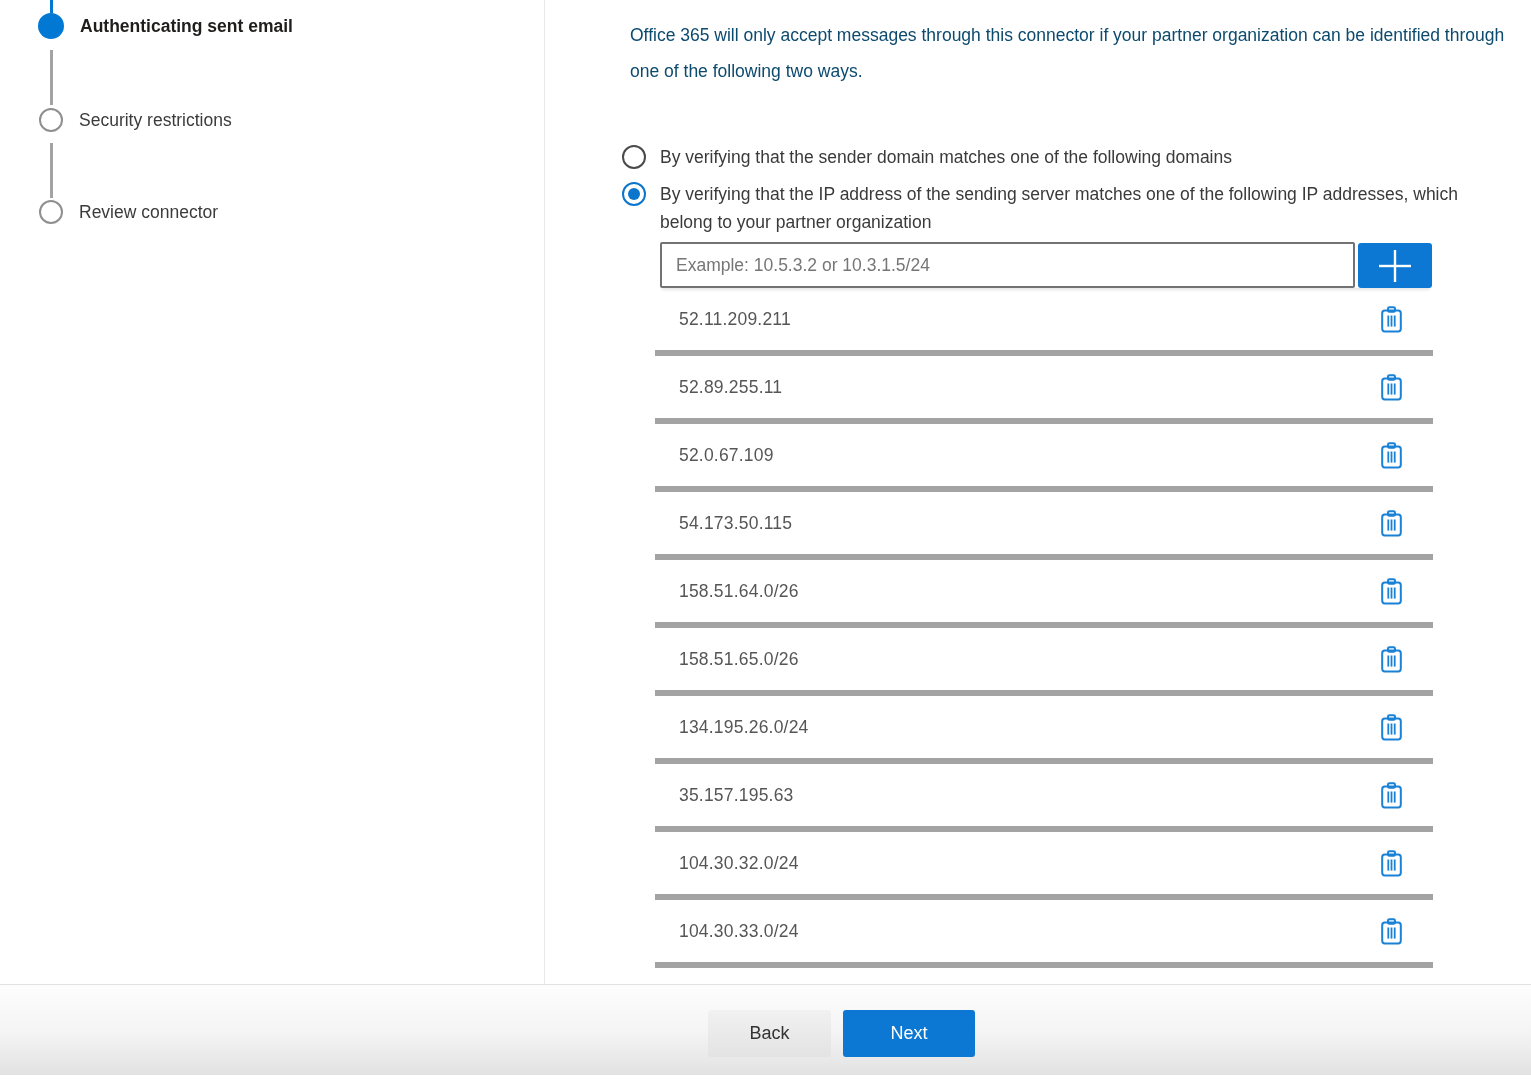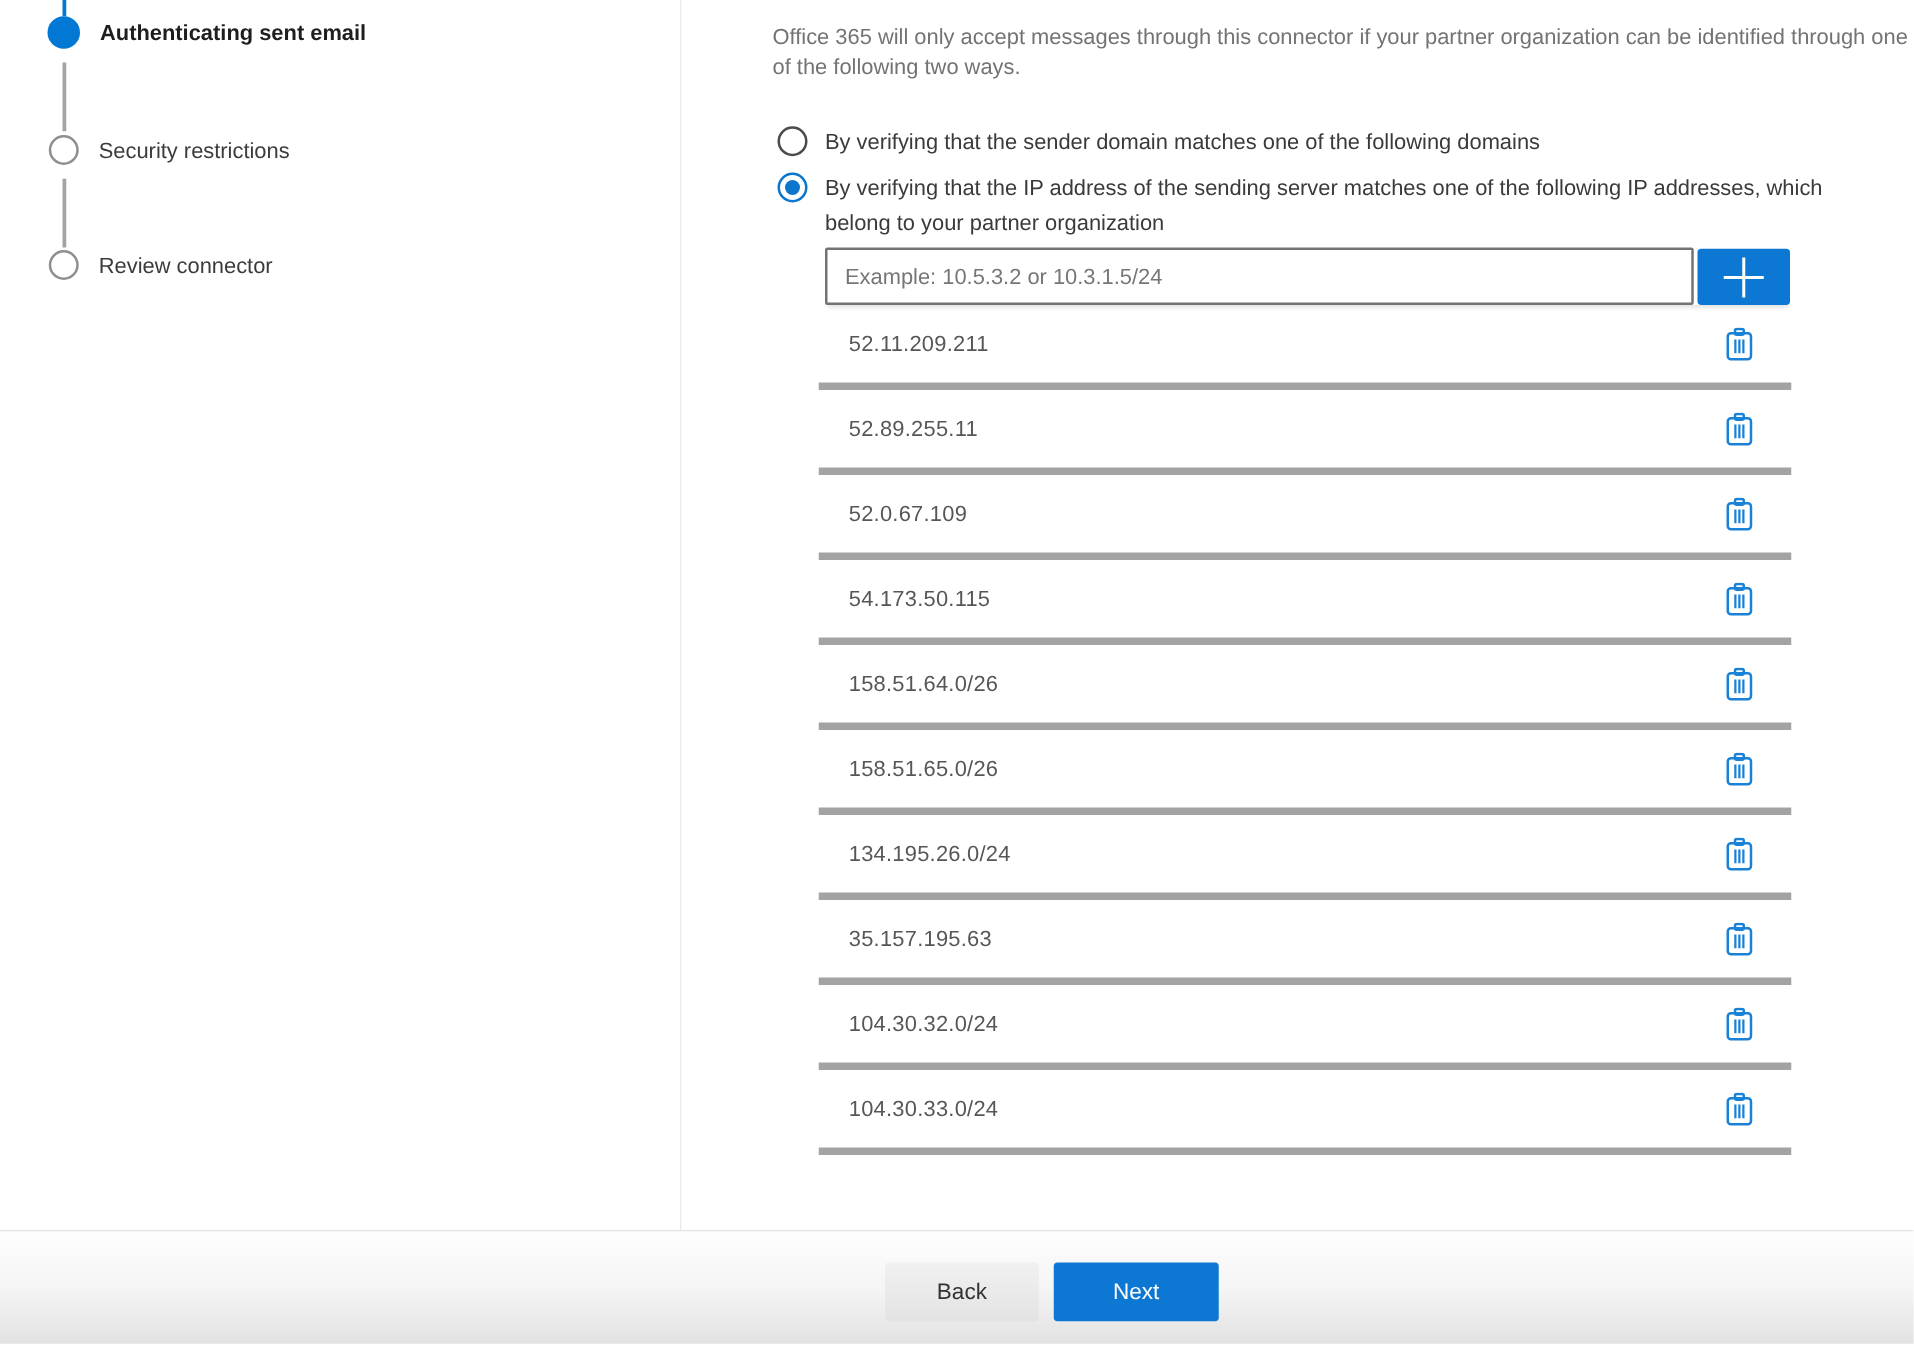--- a/index.html
+++ b/index.html
@@ -60,28 +60,29 @@
 
   
   .content {
     flex: 1;
     padding: 17px 4px 0 73px;
     overflow: hidden;
     position: relative;
   }
   .description {
     font-size: 17.5px;
-    line-height: 24px;
-    color: #737373;
+    line-height: 36px;
+    color: #0c4a6e;
     max-width: 910px;
+    margin-left: 12px;
   }
   .radio-option {
     display: flex;
     align-items: flex-start;
-    margin-top: 34px;
+    margin-top: 54px;
   }
   .radio-option + .radio-option { margin-top: 9px; }
   .radio {
     width: 24px; height: 24px;
     border-radius: 50%;
     border: 2px solid #4a4a4a;
     background: #fff;
     margin: 2px 0 0 4px;
     flex: 0 0 24px;
     position: relative;

